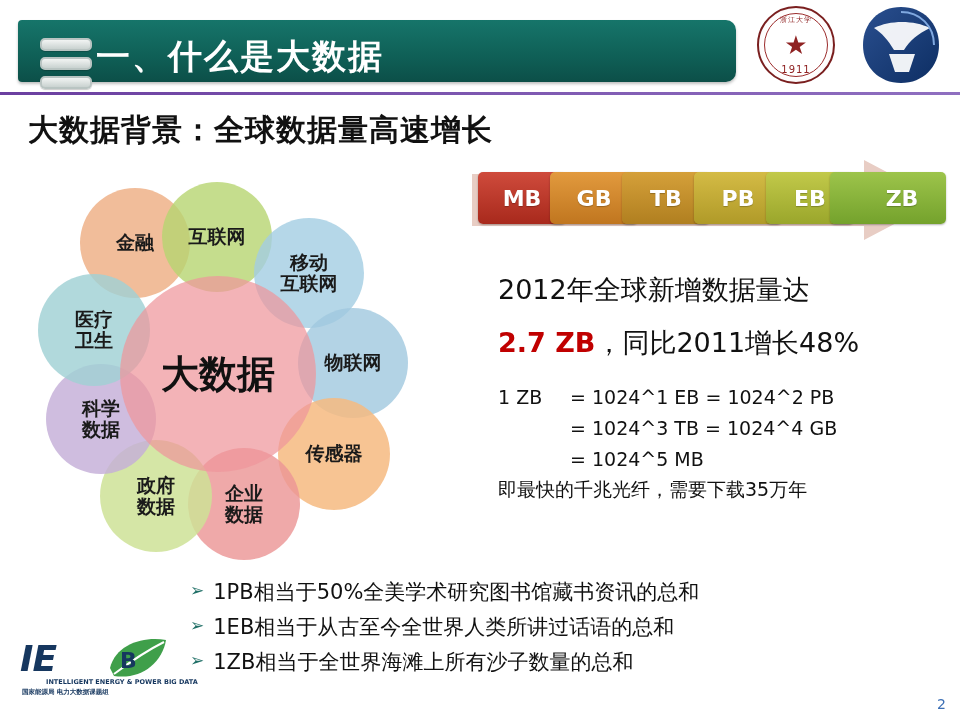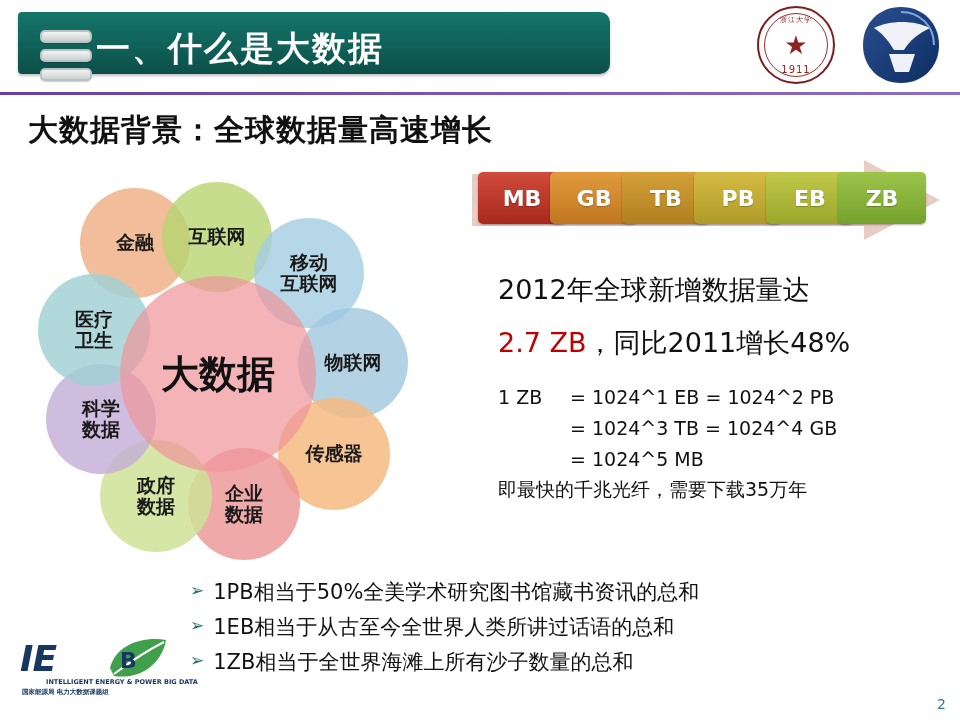--- a/index.html
+++ b/index.html
@@ -10,21 +10,21 @@
     overflow:hidden;
     position:relative;
   }
   
   #slide{position:absolute;inset:0;background:#fff;}
   #header{
     position:absolute;left:0;top:0;width:960px;height:92px;
     background:#ffffff;
   }
   #title-bar{
-    position:absolute;left:18px;top:12px;width:592px;height:62px;
+    position:absolute;left:18px;top:20px;width:718px;height:62px;
     background:linear-gradient(180deg,#16756a 0%,#0f5f56 60%,#0c4f48 100%);
     border-radius:4px 10px 10px 4px;
     box-shadow:0 2px 3px rgba(0,0,0,.25);
   }
   #title-text{
     position:absolute;left:78px;top:14px;
     font-size:34px;font-weight:bold;color:#ffffff;
     letter-spacing:2px;
     font-family:"DejaVu Sans","Liberation Sans",sans-serif;
   }
@@ -122,21 +122,21 @@
 
   
   #rt1{
     position:absolute;left:498px;top:272px;
     font-size:27px;color:#111;
   }
   #rt2{
     position:absolute;left:498px;top:325px;
     font-size:27px;color:#111;white-space:nowrap;
   }
-  #rt2 .hl{color:#c00000;font-weight:normal;}
+  #rt2 .hl{color:#c00000;font-weight:bold;}
   #conv{
     position:absolute;left:498px;top:382px;
     font-size:19px;color:#111;line-height:1.62;
   }
   .conv-ind{display:inline-block;width:72px;}
 
   
   #bullets{
     position:absolute;left:190px;top:578px;width:760px;
   }
@@ -261,21 +261,21 @@
       </div>
     <div class="chip" style="left:150px;background:linear-gradient(180deg,#d5a03a,#b07f20);">
         <span>TB</span>
       </div>
     <div class="chip" style="left:222px;background:linear-gradient(180deg,#d4bb45,#b09a28);">
         <span>PB</span>
       </div>
     <div class="chip" style="left:294px;background:linear-gradient(180deg,#c2c94a,#9aa62b);">
         <span>EB</span>
       </div>
-    <div class="chip" style="left:366px;background:linear-gradient(180deg,#9dc44b,#74a22c);">
+    <div class="chip" style="left:358px;background:linear-gradient(180deg,#9dc44b,#74a22c);padding-left:28px;">
         <span>ZB</span>
       </div>
   </div>
 
   <div id="rt1">2012年全球新增数据量达</div>
   <div id="rt2">
     <span class="hl">2.7 ZB</span><span>，同比2011增长48%</span>
   </div>
 
   <div id="conv">

